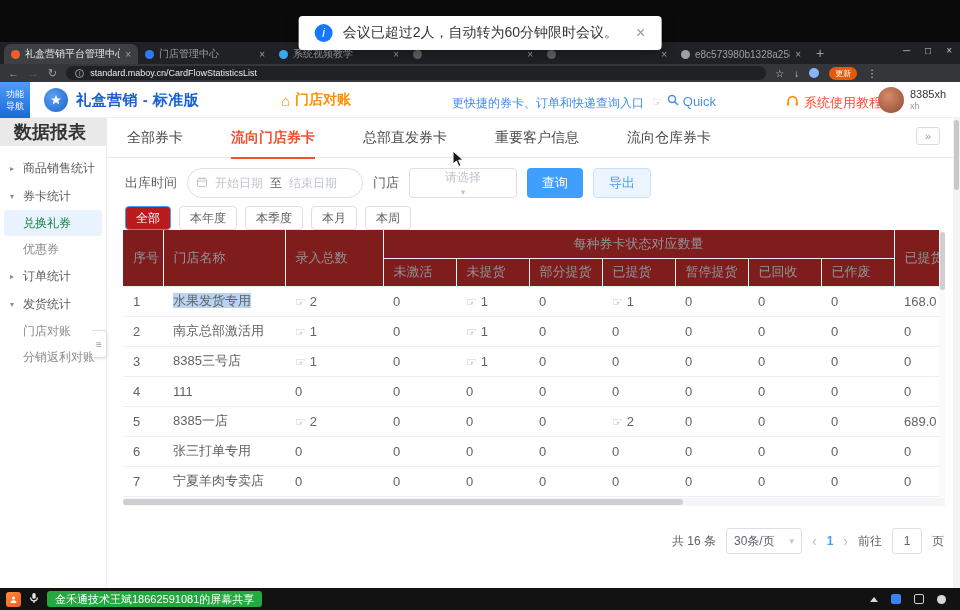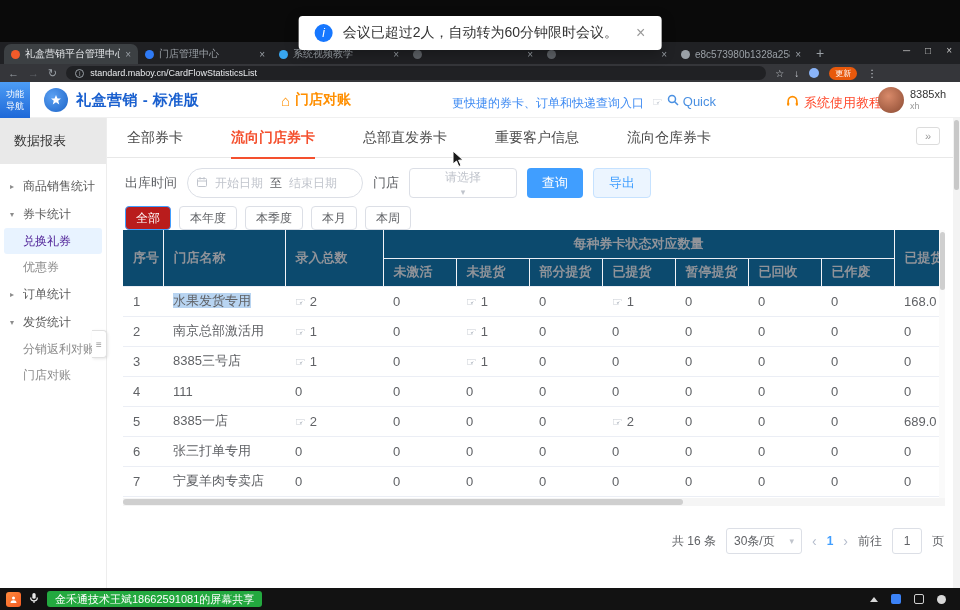--- a/index.html
+++ b/index.html
@@ -64,28 +64,28 @@
   .user { position:absolute; right:14px; top:5px; display:flex; gap:6px; align-items:center; }
   .avatar { width:26px; height:26px; border-radius:50%;
             background:radial-gradient(circle at 40% 35%,#d98a6a,#8a4a32); }
   .user-names { display:flex; flex-direction:column; line-height:1.2; }
   .user-name { font-size:11px; color:#333; }
   .user-sub { font-size:9px; color:#999; }
 
   
   .sidebar { position:absolute; left:0; top:118px; width:107px; bottom:22px; background:#fff;
              border-right:1px solid #ededed; }
-  .sidebar-title { height:46px; background:#e9e9e9; display:flex; align-items:center; padding-left:14px;
-                   font-size:13px; font-weight:normal; color:#333; margin-bottom:8px; }
+  .sidebar-title { height:28px; background:#e9e9e9; display:flex; align-items:center; padding-left:14px;
+                   font-size:18px; font-weight:bold; color:#333; margin-bottom:8px; }
   .side-item { height:28px; display:flex; align-items:center; padding-left:10px; font-size:12px;
                color:#595959; gap:4px; cursor:pointer; }
   .side-item .caret { font-size:8px; color:#8c8c8c; width:9px; }
   .side-child { height:26px; display:flex; align-items:center; padding-left:23px; font-size:12px;
                 color:#8c8c8c; cursor:pointer; }
-  .side-child.active { background:#e8f3ff; color:#4c1d95; border-radius:3px; margin:0 4px; padding-left:19px; }
+  .side-child.active { background:#e8f3ff; color:#15803d; border-radius:3px; margin:0 4px; padding-left:19px; }
   .side-handle { position:absolute; left:92px; top:330px; width:15px; height:28px; background:#fff;
                  border:1px solid #e0e0e0; border-left:none; border-radius:0 4px 4px 0;
                  box-shadow:1px 1px 3px rgba(0,0,0,.1); display:flex; align-items:center; justify-content:center;
                  color:#9a9a9a; font-size:10px; z-index:5; }
 
   
   .content { position:absolute; left:107px; top:118px; right:0; bottom:22px; background:#fff; overflow:hidden; }
   .main-tabs { position:absolute; left:0; right:0; top:0; height:40px; border-bottom:1px solid #e8e8e8;
                display:flex; align-items:center; padding-left:20px; gap:48px; }
   .main-tab { font-size:14px; color:#4a4a4a; position:relative; height:40px; display:flex; align-items:center; cursor:pointer; white-space:nowrap; }
@@ -107,21 +107,21 @@
   .btn-export { height:30px; padding:0 15px; background:#ecf5ff; color:#409eff; border:1px solid #c6e2ff;
                 border-radius:4px; font-size:13px; display:flex; align-items:center; cursor:pointer; }
 
   .quick-row { position:absolute; left:18px; top:88px; display:flex; gap:8px; }
   .pill { height:24px; padding:0 10px; border:1px solid #dcdfe6; border-radius:4px; font-size:12px;
           color:#606266; display:flex; align-items:center; background:#fff; cursor:pointer; }
   .pill.active { background:#b91c1c; border-color:#409eff; color:#fff; }
 
   .table-wrap { position:absolute; left:16px; top:112px; width:822px; height:276px; overflow:hidden; }
   table { border-collapse:collapse; table-layout:fixed; width:861px; font-size:13px; }
-  th { background:#0c4a6e; color:#909399; font-weight:bold; font-size:13px; height:28px; text-align:left;
+  th { background:#7f1d1d; color:#909399; font-weight:normal; font-size:13px; height:28px; text-align:left;
        padding:0 10px; border-bottom:1px solid #ebeef5; border-right:1px solid #f2f4f8; white-space:nowrap; overflow:hidden; }
   th.group-th { text-align:center; }
   td { height:30px; padding:0 10px; color:#606266; border-bottom:1px solid #ebeef5;
        white-space:nowrap; overflow:hidden; }
   .cell-icon { color:#9aa3af; font-size:12px; margin-right:4px; }
   .text-selected { background:#b8d4f1; }
   .v-scroll { position:absolute; right:0; top:0; width:6px; bottom:8px; background:#fafafa; }
   .v-thumb { width:5px; height:58px; background:#cfcfcf; border-radius:3px; margin:2px auto 0; }
   .h-scroll { position:absolute; left:0; right:0; bottom:0; height:8px; background:#f5f5f5; }
   .h-thumb { height:6px; width:560px; background:#cfcfcf; border-radius:3px; margin-top:1px; }
@@ -287,24 +287,24 @@
     </div>
     <div class="side-item">
       <span class="caret">▸</span>
       <span>订单统计</span>
     </div>
     <div class="side-item">
       <span class="caret">▾</span>
       <span>发货统计</span>
     </div>
     <div class="side-child">
+      <span>门店对账</span>
+    </div>
+    <div class="side-child">
       <span>分销返利对账</span>
-    </div>
-    <div class="side-child">
-      <span>门店对账</span>
     </div>
   </div>
   <div class="side-handle">≡</div>
 
   <div class="content">
     <div class="main-tabs">
       <span class="main-tab">全部券卡</span>
       <span class="main-tab active">流向门店券卡</span>
       <span class="main-tab">总部直发券卡</span>
       <span class="main-tab">重要客户信息</span>

